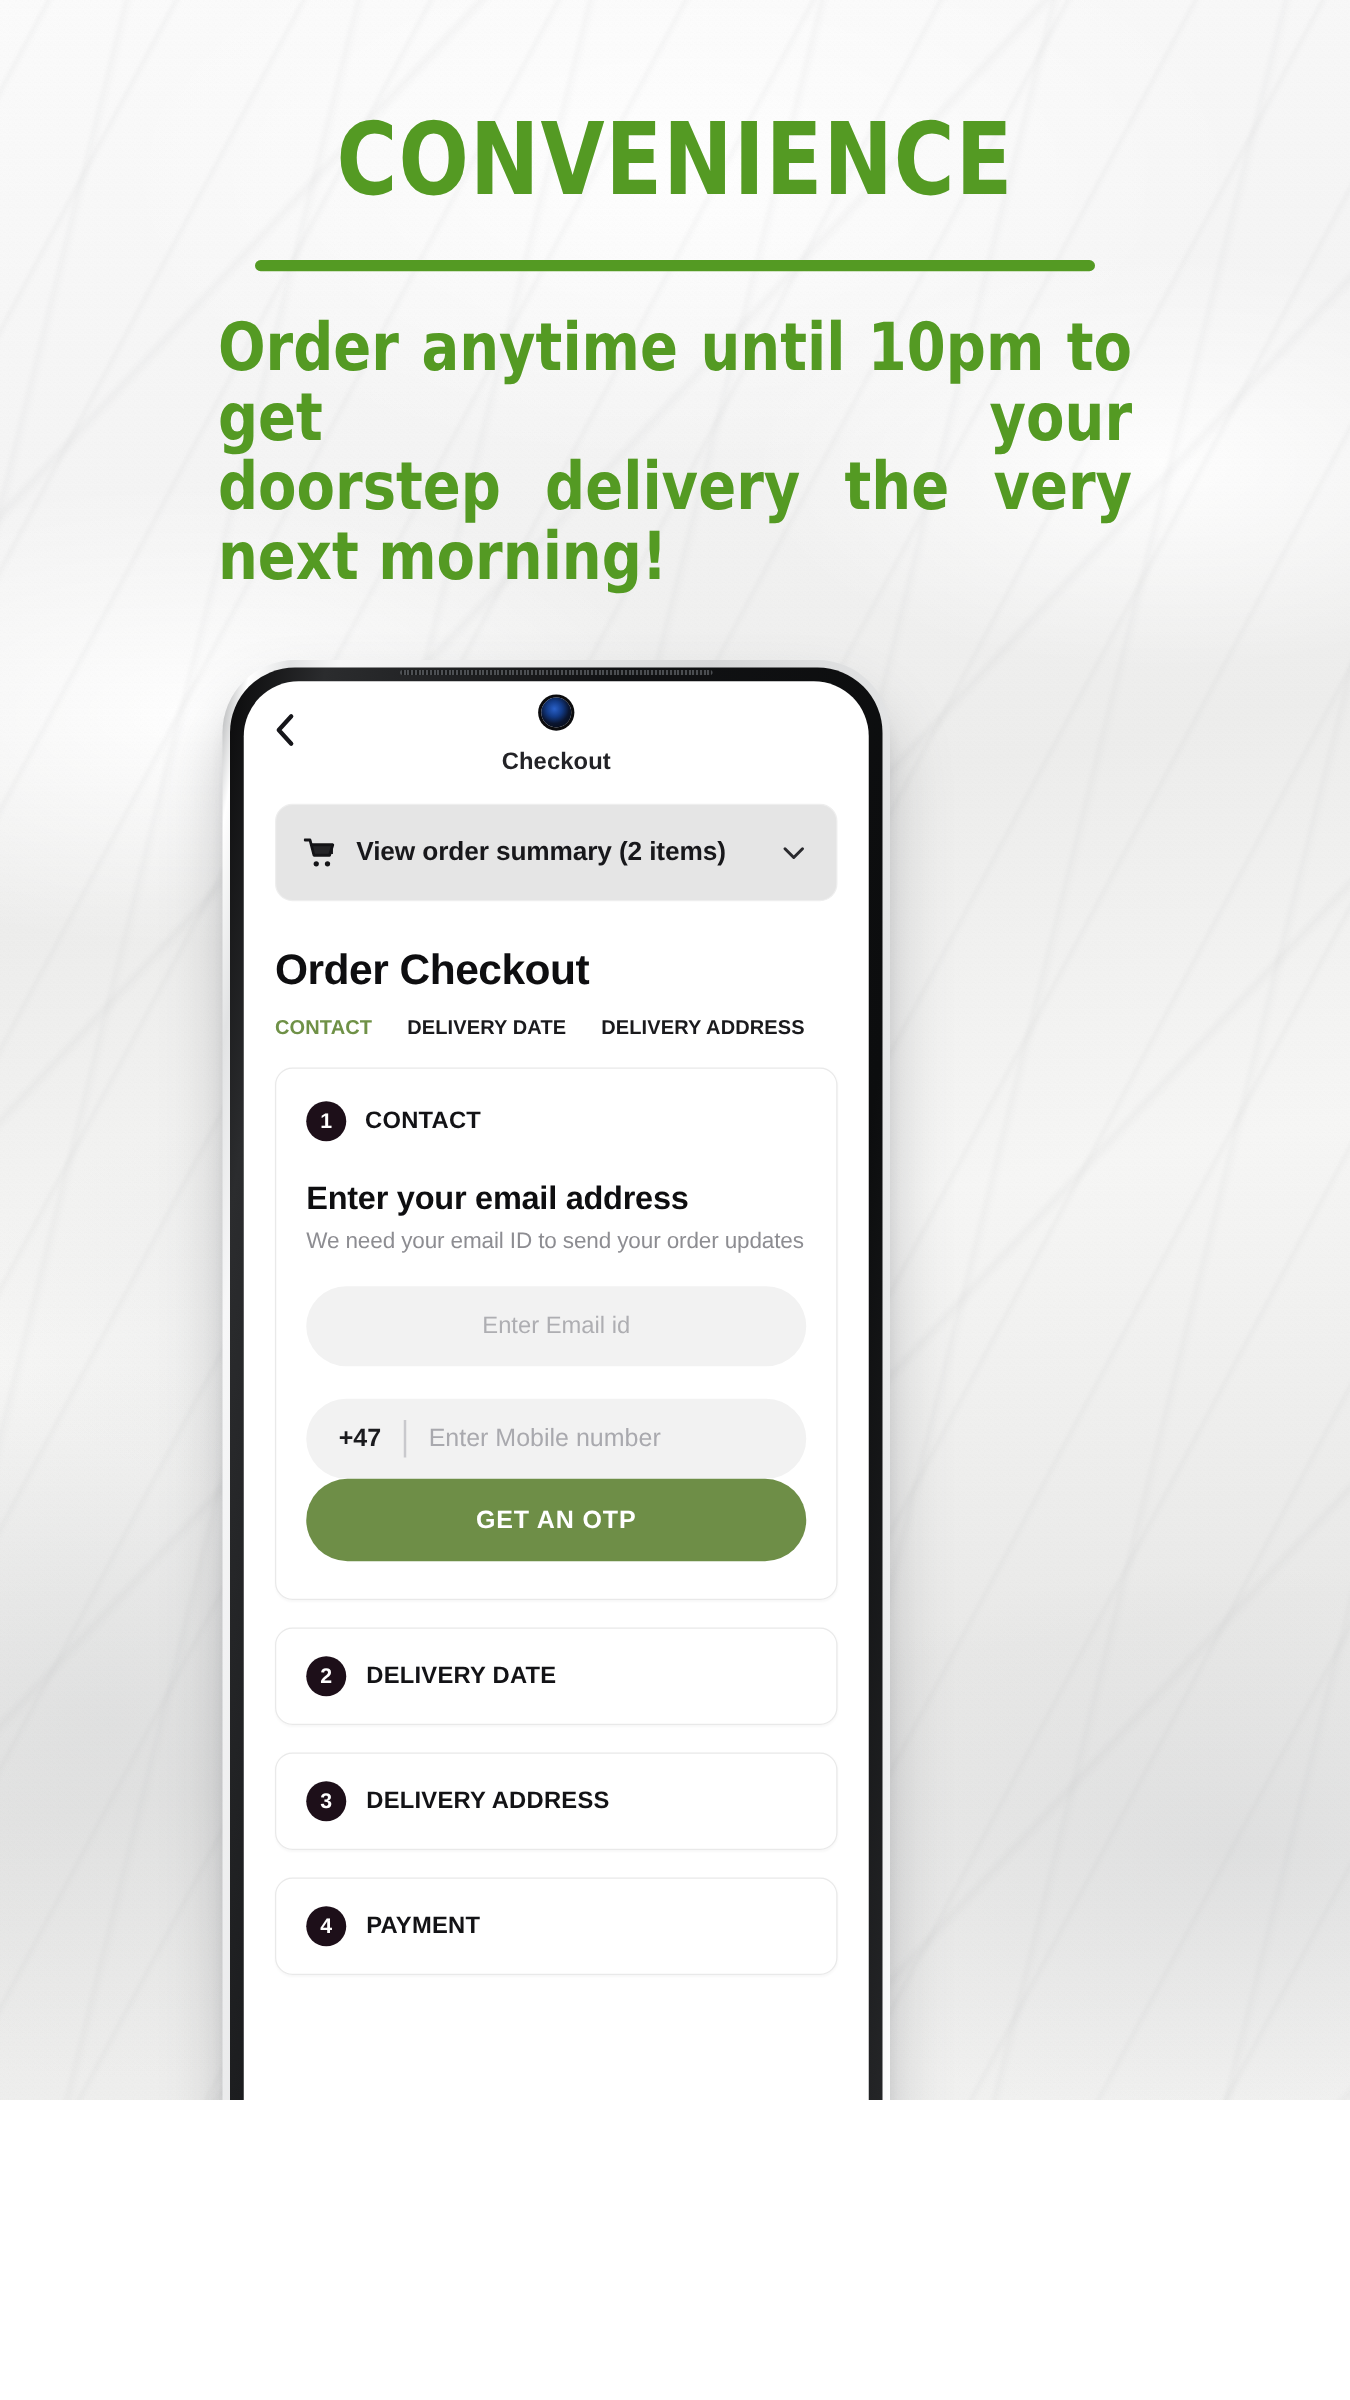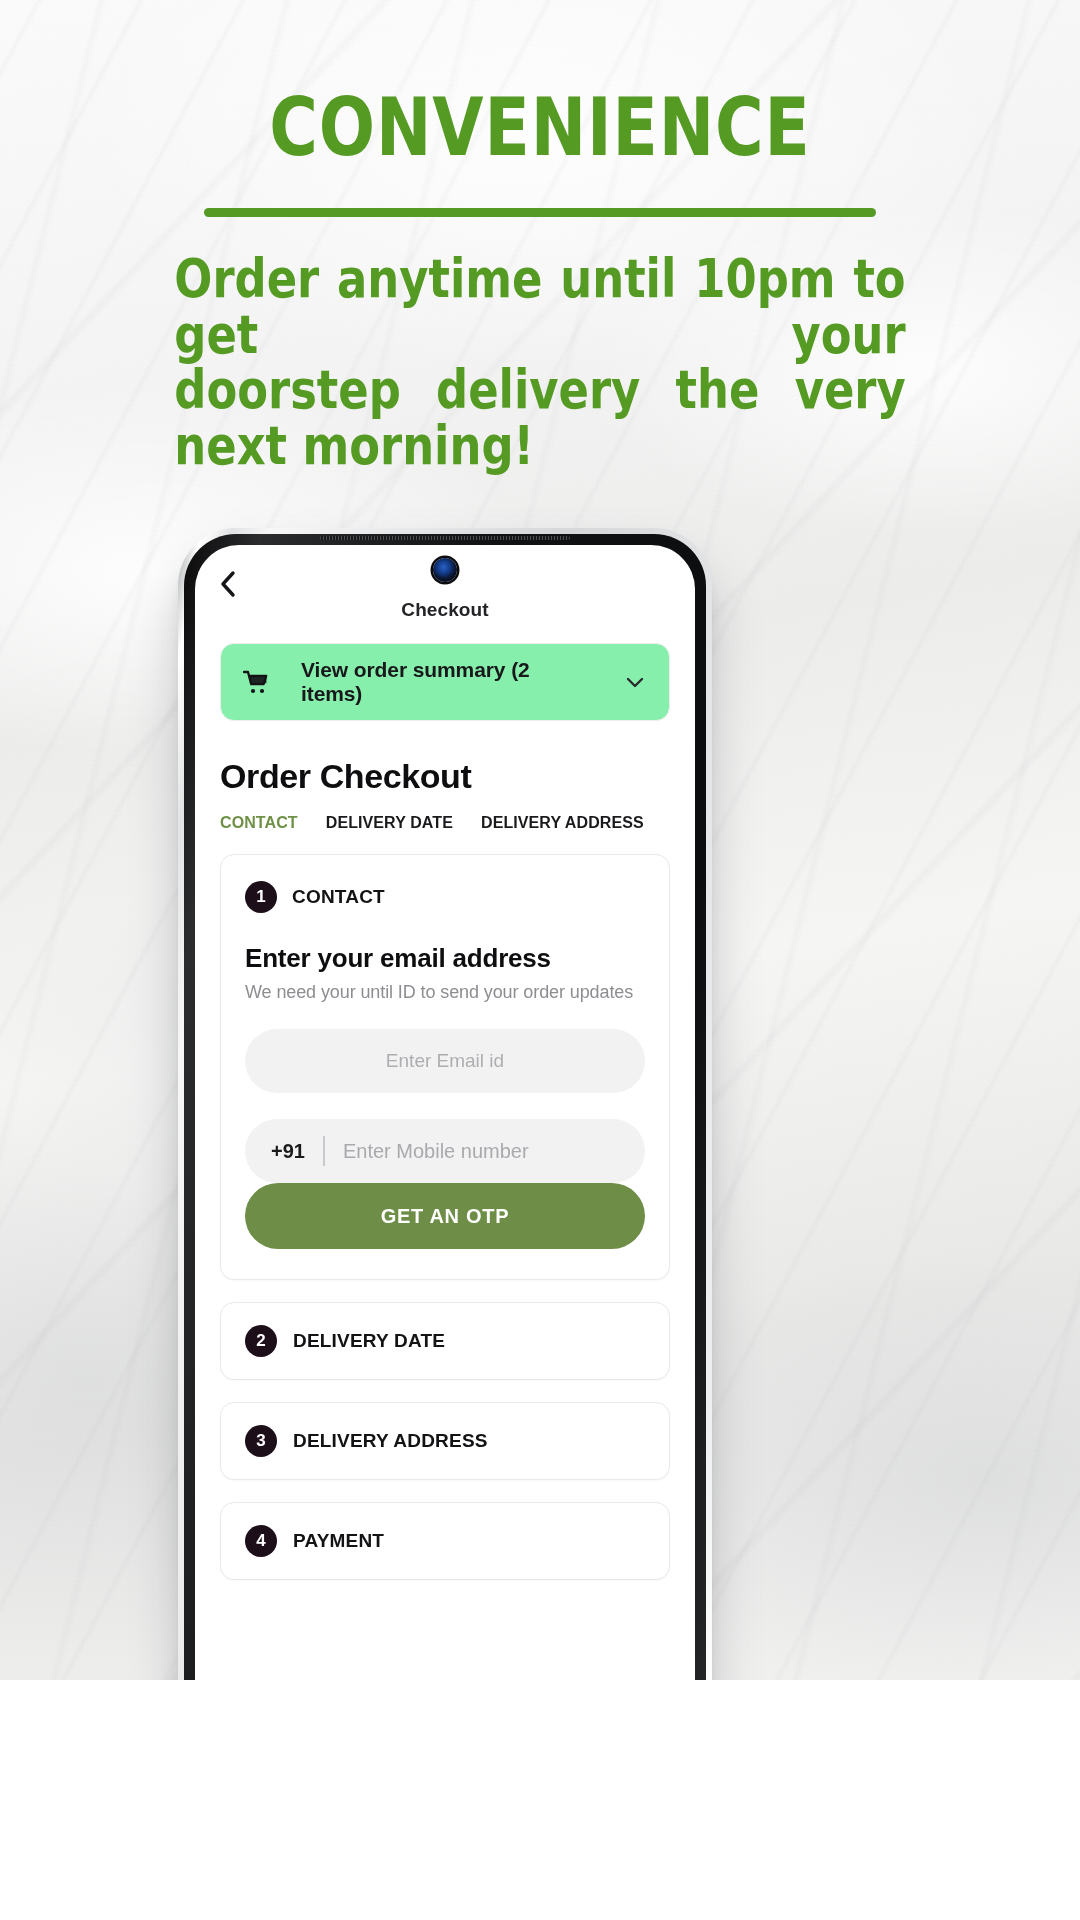--- a/index.html
+++ b/index.html
@@ -200,25 +200,25 @@
   }
 
   
   .app-body {
     padding: 22px 25px 0 25px;
   }
 
   .summary-bar {
     display: flex;
     align-items: center;
-    gap: 32px;
+    gap: 16px;
     height: 76px;
     padding: 0 22px;
     border-radius: 14px;
-    background: #86efac;
+    background: #e5e5e5;
     border: 1px solid #eeeeee;
   }
   .cart-icon { width: 26px; height: 24px; flex: 0 0 auto; color: #141417; }
   .summary-label {
     flex: 1 1 auto;
     font-size: 21px;
     font-weight: 700;
     color: #18181b;
     letter-spacing: -.1px;
   }
@@ -410,28 +410,28 @@
 
             </div>
 
             <div class="card contact">
               <div class="step-head">
                 <span class="badge">1</span>
                 <span class="step-label">CONTACT</span>
               </div>
 
               <div class="field-title">Enter your email address</div>
-              <div class="field-help">We need your until ID to send your order updates</div>
+              <div class="field-help">We need your email ID to send your order updates</div>
 
               <div class="input email">
                 <span class="ph">Enter Email id</span>
               </div>
 
               <div class="input phone">
-                <span class="cc">+91</span>
+                <span class="cc">+47</span>
                 <span class="divider-v"></span>
                 <span class="ph">Enter Mobile number</span>
               </div>
 
               <button class="otp-btn">GET AN OTP</button>
             </div>
 
             <div class="card step">
               <span class="badge">2</span>
               <span class="step-label">DELIVERY DATE</span>

